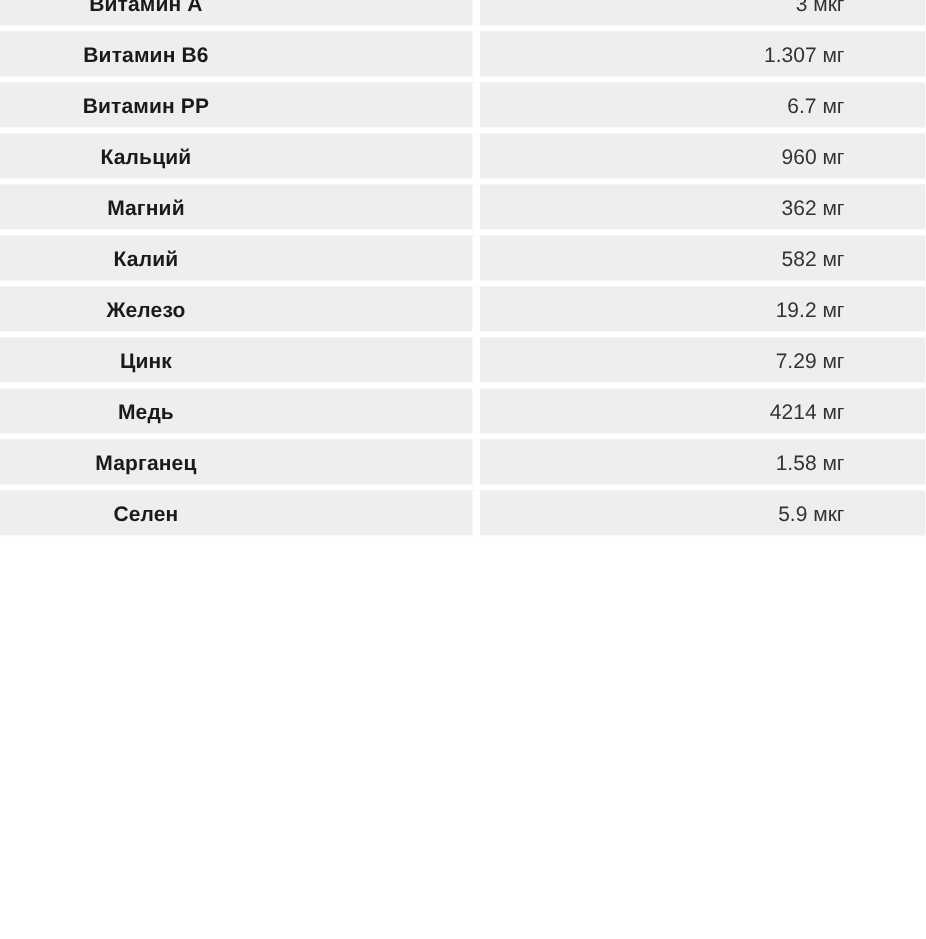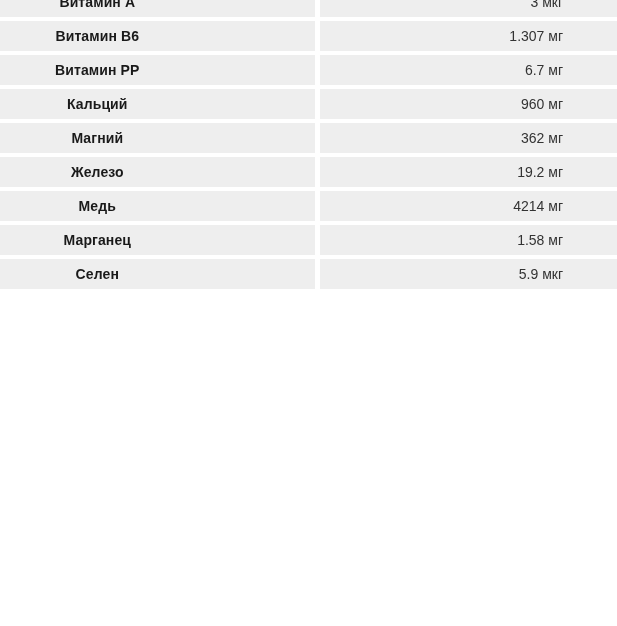--- a/index.html
+++ b/index.html
@@ -93,22 +93,30 @@
         </tr>
         <tr class="nutrient-row">
           <td class="cell-name">Кальций</td>
           <td class="cell-value">960 мг</td>
         </tr>
         <tr class="nutrient-row">
           <td class="cell-name">Магний</td>
           <td class="cell-value">362 мг</td>
         </tr>
         <tr class="nutrient-row">
+          <td class="cell-name">Калий</td>
+          <td class="cell-value">582 мг</td>
+        </tr>
+        <tr class="nutrient-row">
           <td class="cell-name">Железо</td>
           <td class="cell-value">19.2 мг</td>
+        </tr>
+        <tr class="nutrient-row">
+          <td class="cell-name">Цинк</td>
+          <td class="cell-value">7.29 мг</td>
         </tr>
         <tr class="nutrient-row">
           <td class="cell-name">Медь</td>
           <td class="cell-value">4214 мг</td>
         </tr>
         <tr class="nutrient-row">
           <td class="cell-name">Марганец</td>
           <td class="cell-value">1.58 мг</td>
         </tr>
         <tr class="nutrient-row">

